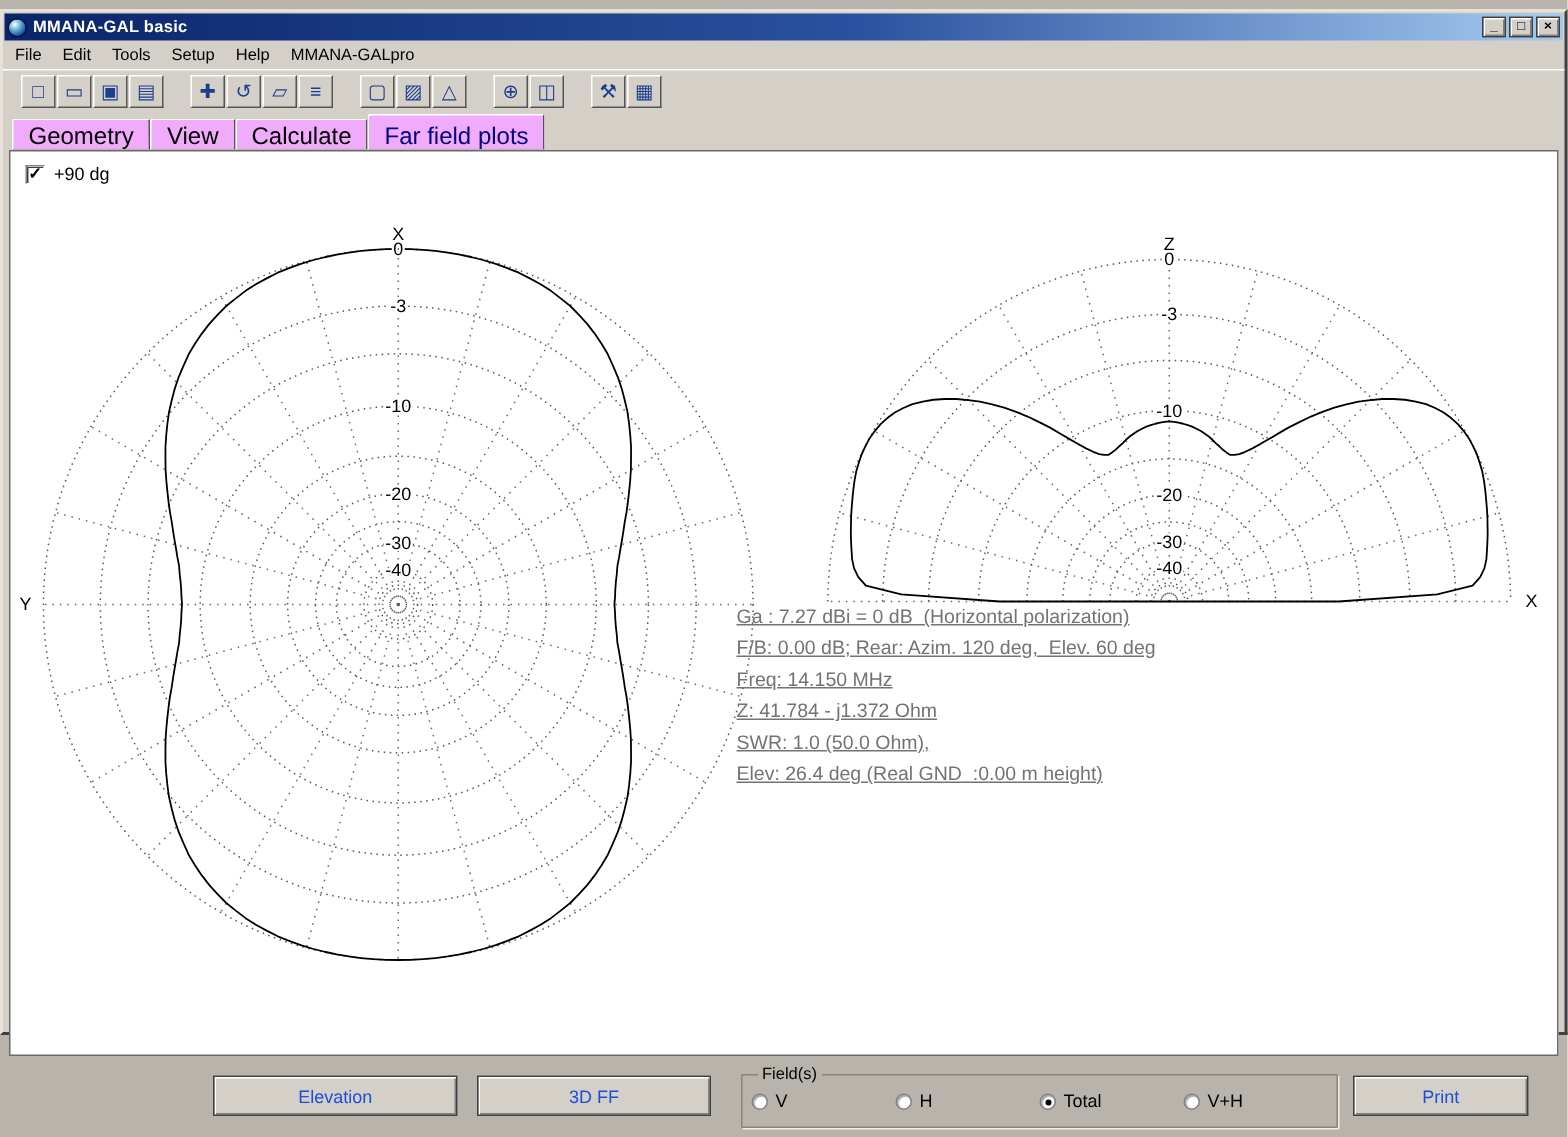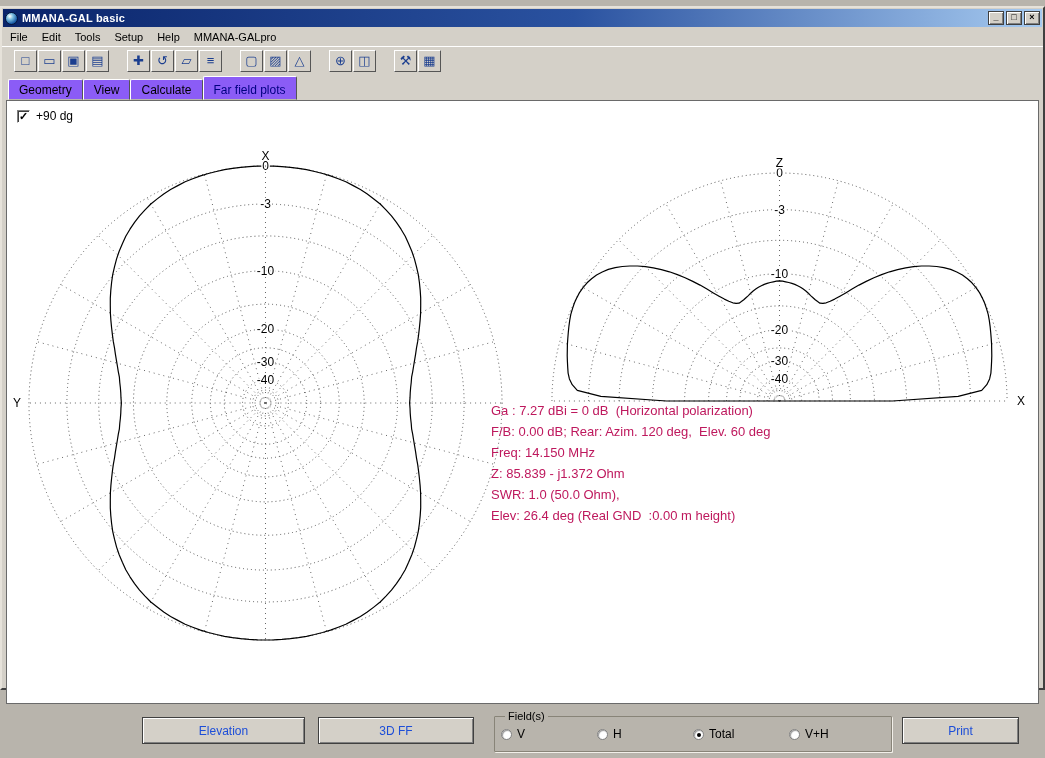--- a/index.html
+++ b/index.html
@@ -32,38 +32,38 @@
   
   .toolbar { height:29px; display:flex; align-items:center; padding-left:12px;
     box-shadow:inset 0 1px 0 #fff; }
   .tb-group { display:flex; margin-right:17px; }
   .tb-btn { width:23px; height:22px; margin-right:1px; display:flex; align-items:center;
     justify-content:center; font-size:13px; color:#1b3e8f; background:#d4d0c8;
     border:1px solid; border-color:#fff #555 #555 #fff; }
   
   .tabbar { height:25px; padding-left:6px; position:relative; }
   .tab { display:inline-block; height:21px; margin-top:4px; padding:3px 10px 0;
-    background:#8b5cf6; border:1px solid; border-color:#fff #555 #b8b4ac #fff;
-    border-radius:2px 2px 0 0; font-size:12px; vertical-align:bottom; }
+    background:#f0abfc; border:1px solid; border-color:#fff #555 #b8b4ac #fff;
+    border-radius:2px 2px 0 0; font-size:16px; vertical-align:bottom; }
   .tab.active { height:24px; margin-top:1px; padding-top:6px; color:#000080; position:relative; z-index:2; }
   
   .client { position:relative; margin:0 4px; height:604px; background:#fff; border:1px solid #6a6a6a; }
   #plots { position:absolute; left:0; top:0; width:100%; height:100%; }
   .ring   { fill:none; stroke:#555; stroke-width:1; stroke-dasharray:1 3; }
   .spoke  { stroke:#666; stroke-width:1; stroke-dasharray:1 4; }
   .pattern{ fill:none; stroke:#000; stroke-width:1.2; stroke-linejoin:round; }
   .rlabel, .axis { font:12px "Liberation Sans", sans-serif; fill:#000;
     paint-order:stroke; stroke:#fff; stroke-width:3px; }
   .cb-row { position:absolute; left:10px; top:8px; display:flex; align-items:center; z-index:3; }
   .checkbox { width:13px; height:13px; background:#fff; border:1px solid;
     border-color:#808080 #fff #fff #808080; box-shadow:inset 1px 1px 0 #404040;
     font-size:11px; line-height:11px; text-align:center; font-weight:bold; }
   .cb-label { margin-left:6px; font-size:12px;text-align:center; }
   .stats { position:absolute; left:484px; top:299px; font-size:13px; line-height:21px;
-    white-space:pre; color:#be185d; }
+    white-space:pre; color:#737373;text-decoration:underline; }
   
   .bottombar { position:relative; height:52px; }
   .btn { position:absolute; height:27px; background:#d4d0c8; color:#1d4ed8;
     border:1px solid #404040; box-shadow:inset 1px 1px 0 #fff, inset -1px -1px 0 #808080;
     font:12px "Liberation Sans", sans-serif; }
   .btn.elevation { left:140px; top:13px; width:163px; }
   .btn.ff3d      { left:316px; top:13px; width:156px; }
   .btn.print     { left:900px; top:13px; width:117px; }
   fieldset.fields { position:absolute; left:487px; top:1px; width:398px; height:42px;
     margin:5px; padding:2px 0 0 6px; border:1px solid #888478; border-radius:1px;
@@ -204,21 +204,21 @@
         <path d="M887.3 300.0L953.0 295.3L976.6 289.4L981.7 283.7L984.5 277.9L985.8 272.1L986.2 266.4L986.5 260.6L986.7 254.8L986.6 249.0L986.5 243.1L986.1 237.2L985.6 231.2L985.0 225.3L984.2 219.3L983.1 213.4L981.4 207.6L979.5 202.0L977.0 196.6L974.2 191.3L970.7 186.4L966.8 181.8L962.3 177.7L957.3 174.0L951.6 171.0L945.5 168.4L938.6 166.7L931.5 165.5L923.9 165.0L916.3 165.0L908.3 165.7L900.4 166.8L892.3 168.6L884.3 170.8L876.3 173.6L868.6 176.7L860.9 180.4L853.6 184.1L846.7 188.1L840.3 191.9L834.5 195.2L829.3 198.1L824.8 200.2L820.8 201.8L817.5 202.3L814.5 202.2L812.2 200.6L809.8 198.8L807.6 196.7L805.2 194.6L802.9 192.2L800.4 190.0L797.8 188.1L795.1 186.3L792.2 184.8L789.3 183.4L786.4 182.4L783.3 181.5L780.2 180.8L777.1 180.2L774.0 179.9L770.9 180.2L767.8 180.8L764.7 181.5L761.6 182.4L758.7 183.4L755.8 184.8L752.9 186.3L750.2 188.1L747.6 190.0L745.1 192.2L742.8 194.6L740.4 196.7L738.2 198.8L735.8 200.6L733.5 202.2L730.5 202.3L727.2 201.8L723.2 200.2L718.7 198.1L713.5 195.2L707.7 191.9L701.3 188.1L694.4 184.1L687.1 180.4L679.4 176.7L671.7 173.6L663.7 170.8L655.7 168.6L647.6 166.8L639.7 165.7L631.7 165.0L624.1 165.0L616.5 165.5L609.4 166.7L602.5 168.4L596.4 171.0L590.7 174.0L585.7 177.7L581.2 181.8L577.3 186.4L573.8 191.3L571.0 196.6L568.5 202.0L566.6 207.6L564.9 213.4L563.8 219.3L563.0 225.3L562.4 231.2L561.9 237.2L561.5 243.1L561.4 249.0L561.3 254.8L561.5 260.6L561.8 266.4L562.2 272.1L563.5 277.9L566.3 283.7L571.4 289.4L595.0 295.3L660.7 300.0Z" class="pattern"></path>
         <text x="774" y="76" class="rlabel" text-anchor="middle">0</text>
         <text x="774" y="112.5656548683074" class="rlabel" text-anchor="middle">-3</text>
         <text x="774" y="176.6834445628" class="rlabel" text-anchor="middle">-10</text>
         <text x="774" y="232.90567855967709" class="rlabel" text-anchor="middle">-20</text>
         <text x="774" y="264.30050825909217" class="rlabel" text-anchor="middle">-30</text>
         <text x="774" y="281.8315678023686" class="rlabel" text-anchor="middle">-40</text>
         <text x="774" y="66" class="axis" text-anchor="middle">Z</text>
         <text x="1016" y="304" class="axis" text-anchor="middle">X</text>
       </svg>
-    <div class="stats" id="stats"><div>Ga : 7.27 dBi = 0 dB  (Horizontal polarization)</div><div>F/B: 0.00 dB; Rear: Azim. 120 deg,  Elev. 60 deg</div><div>Freq: 14.150 MHz</div><div>Z: 85.839 - j1.372 Ohm</div><div>SWR: 1.0 (50.0 Ohm),</div><div>Elev: 26.4 deg (Real GND  :0.00 m height)</div></div>
+    <div class="stats" id="stats"><div>Ga : 7.27 dBi = 0 dB  (Horizontal polarization)</div><div>F/B: 0.00 dB; Rear: Azim. 120 deg,  Elev. 60 deg</div><div>Freq: 14.150 MHz</div><div>Z: 41.784 - j1.372 Ohm</div><div>SWR: 1.0 (50.0 Ohm),</div><div>Elev: 26.4 deg (Real GND  :0.00 m height)</div></div>
   </div>
 
   <div class="bottombar">
     <button class="btn elevation">Elevation</button>
     <button class="btn ff3d">3D FF</button>
     <fieldset class="fields">
       <legend>Field(s)</legend>
       <span id="radios"><span class="radio-opt"><span class="radio-circle"></span><span class="radio-label">V</span></span><span class="radio-opt"><span class="radio-circle"></span><span class="radio-label">H</span></span><span class="radio-opt sel"><span class="radio-circle"></span><span class="radio-label">Total</span></span><span class="radio-opt"><span class="radio-circle"></span><span class="radio-label">V+H</span></span></span>
     </fieldset>
     <button class="btn print">Print</button>

